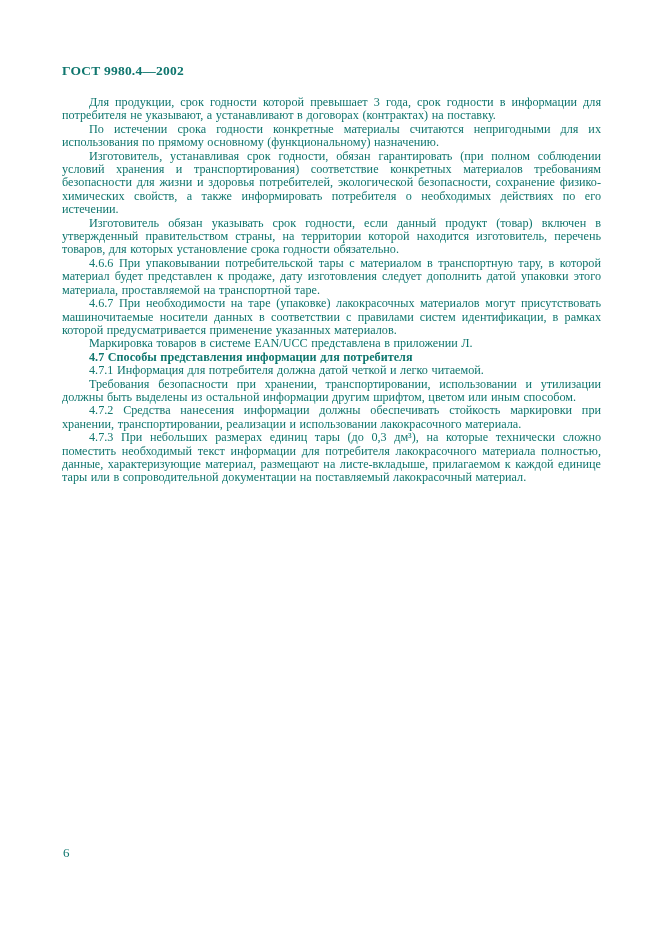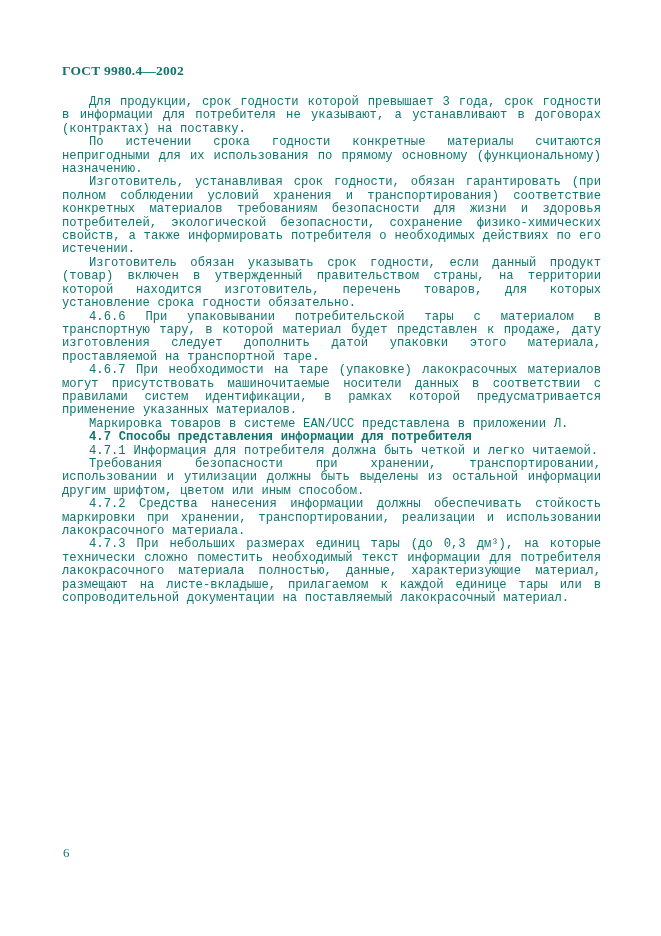--- a/index.html
+++ b/index.html
@@ -36,21 +36,20 @@
     width: 539px;
     font-size: 12.2px;
     line-height: 13.4px;
     text-align: justify;
   }
   .content p {
     margin: 0;
     padding: 0;
     text-indent: 27px;
     word-spacing: 0.5px;
-    font-family: Liberation Mono, monospace;
   }
   .content p.heading {
     font-weight: bold;
   }
   .page-number {
     position: absolute;
     left: 63px;
     top: 845px;
     font-size: 13px;
   }
@@ -64,21 +63,21 @@
 
   <div class="content">
     <p>Для продукции, срок годности которой превышает 3 года, срок годности в информации для потребителя не указывают, а устанавливают в договорах (контрактах) на поставку.</p>
     <p>По истечении срока годности конкретные материалы считаются непригодными для их использования по прямому основному (функциональному) назначению.</p>
     <p>Изготовитель, устанавливая срок годности, обязан гарантировать (при полном соблюдении условий хранения и транспортирования) соответствие конкретных материалов требованиям безопасности для жизни и здоровья потребителей, экологической безопасности, сохранение физико-химических свойств, а также информировать потребителя о необходимых действиях по его истечении.</p>
     <p>Изготовитель обязан указывать срок годности, если данный продукт (товар) включен в утвержденный правительством страны, на территории которой находится изготовитель, перечень товаров, для которых установление срока годности обязательно.</p>
     <p>4.6.6 При упаковывании потребительской тары с материалом в транспортную тару, в которой материал будет представлен к продаже, дату изготовления следует дополнить датой упаковки этого материала, проставляемой на транспортной таре.</p>
     <p>4.6.7 При необходимости на таре (упаковке) лакокрасочных материалов могут присутствовать машиночитаемые носители данных в соответствии с правилами систем идентификации, в рамках которой предусматривается применение указанных материалов.</p>
     <p>Маркировка товаров в системе EAN/UCC представлена в приложении Л.</p>
     <p class="heading">4.7 Способы представления информации для потребителя</p>
-    <p>4.7.1 Информация для потребителя должна быть четкой и легко читаемой.</p>
+    <p>4.7.1 Информация для потребителя должна датой четкой и легко читаемой.</p>
     <p>Требования безопасности при хранении, транспортировании, использовании и утилизации должны быть выделены из остальной информации другим шрифтом, цветом или иным способом.</p>
     <p>4.7.2 Средства нанесения информации должны обеспечивать стойкость маркировки при хранении, транспортировании, реализации и использовании лакокрасочного материала.</p>
     <p>4.7.3 При небольших размерах единиц тары (до 0,3 дм³), на которые технически сложно поместить необходимый текст информации для потребителя лакокрасочного материала полностью, данные, характеризующие материал, размещают на листе-вкладыше, прилагаемом к каждой единице тары или в сопроводительной документации на поставляемый лакокрасочный материал.</p>
   </div>
 
   <div class="page-number">6</div>
 
 </div>
 
 </body></html>

